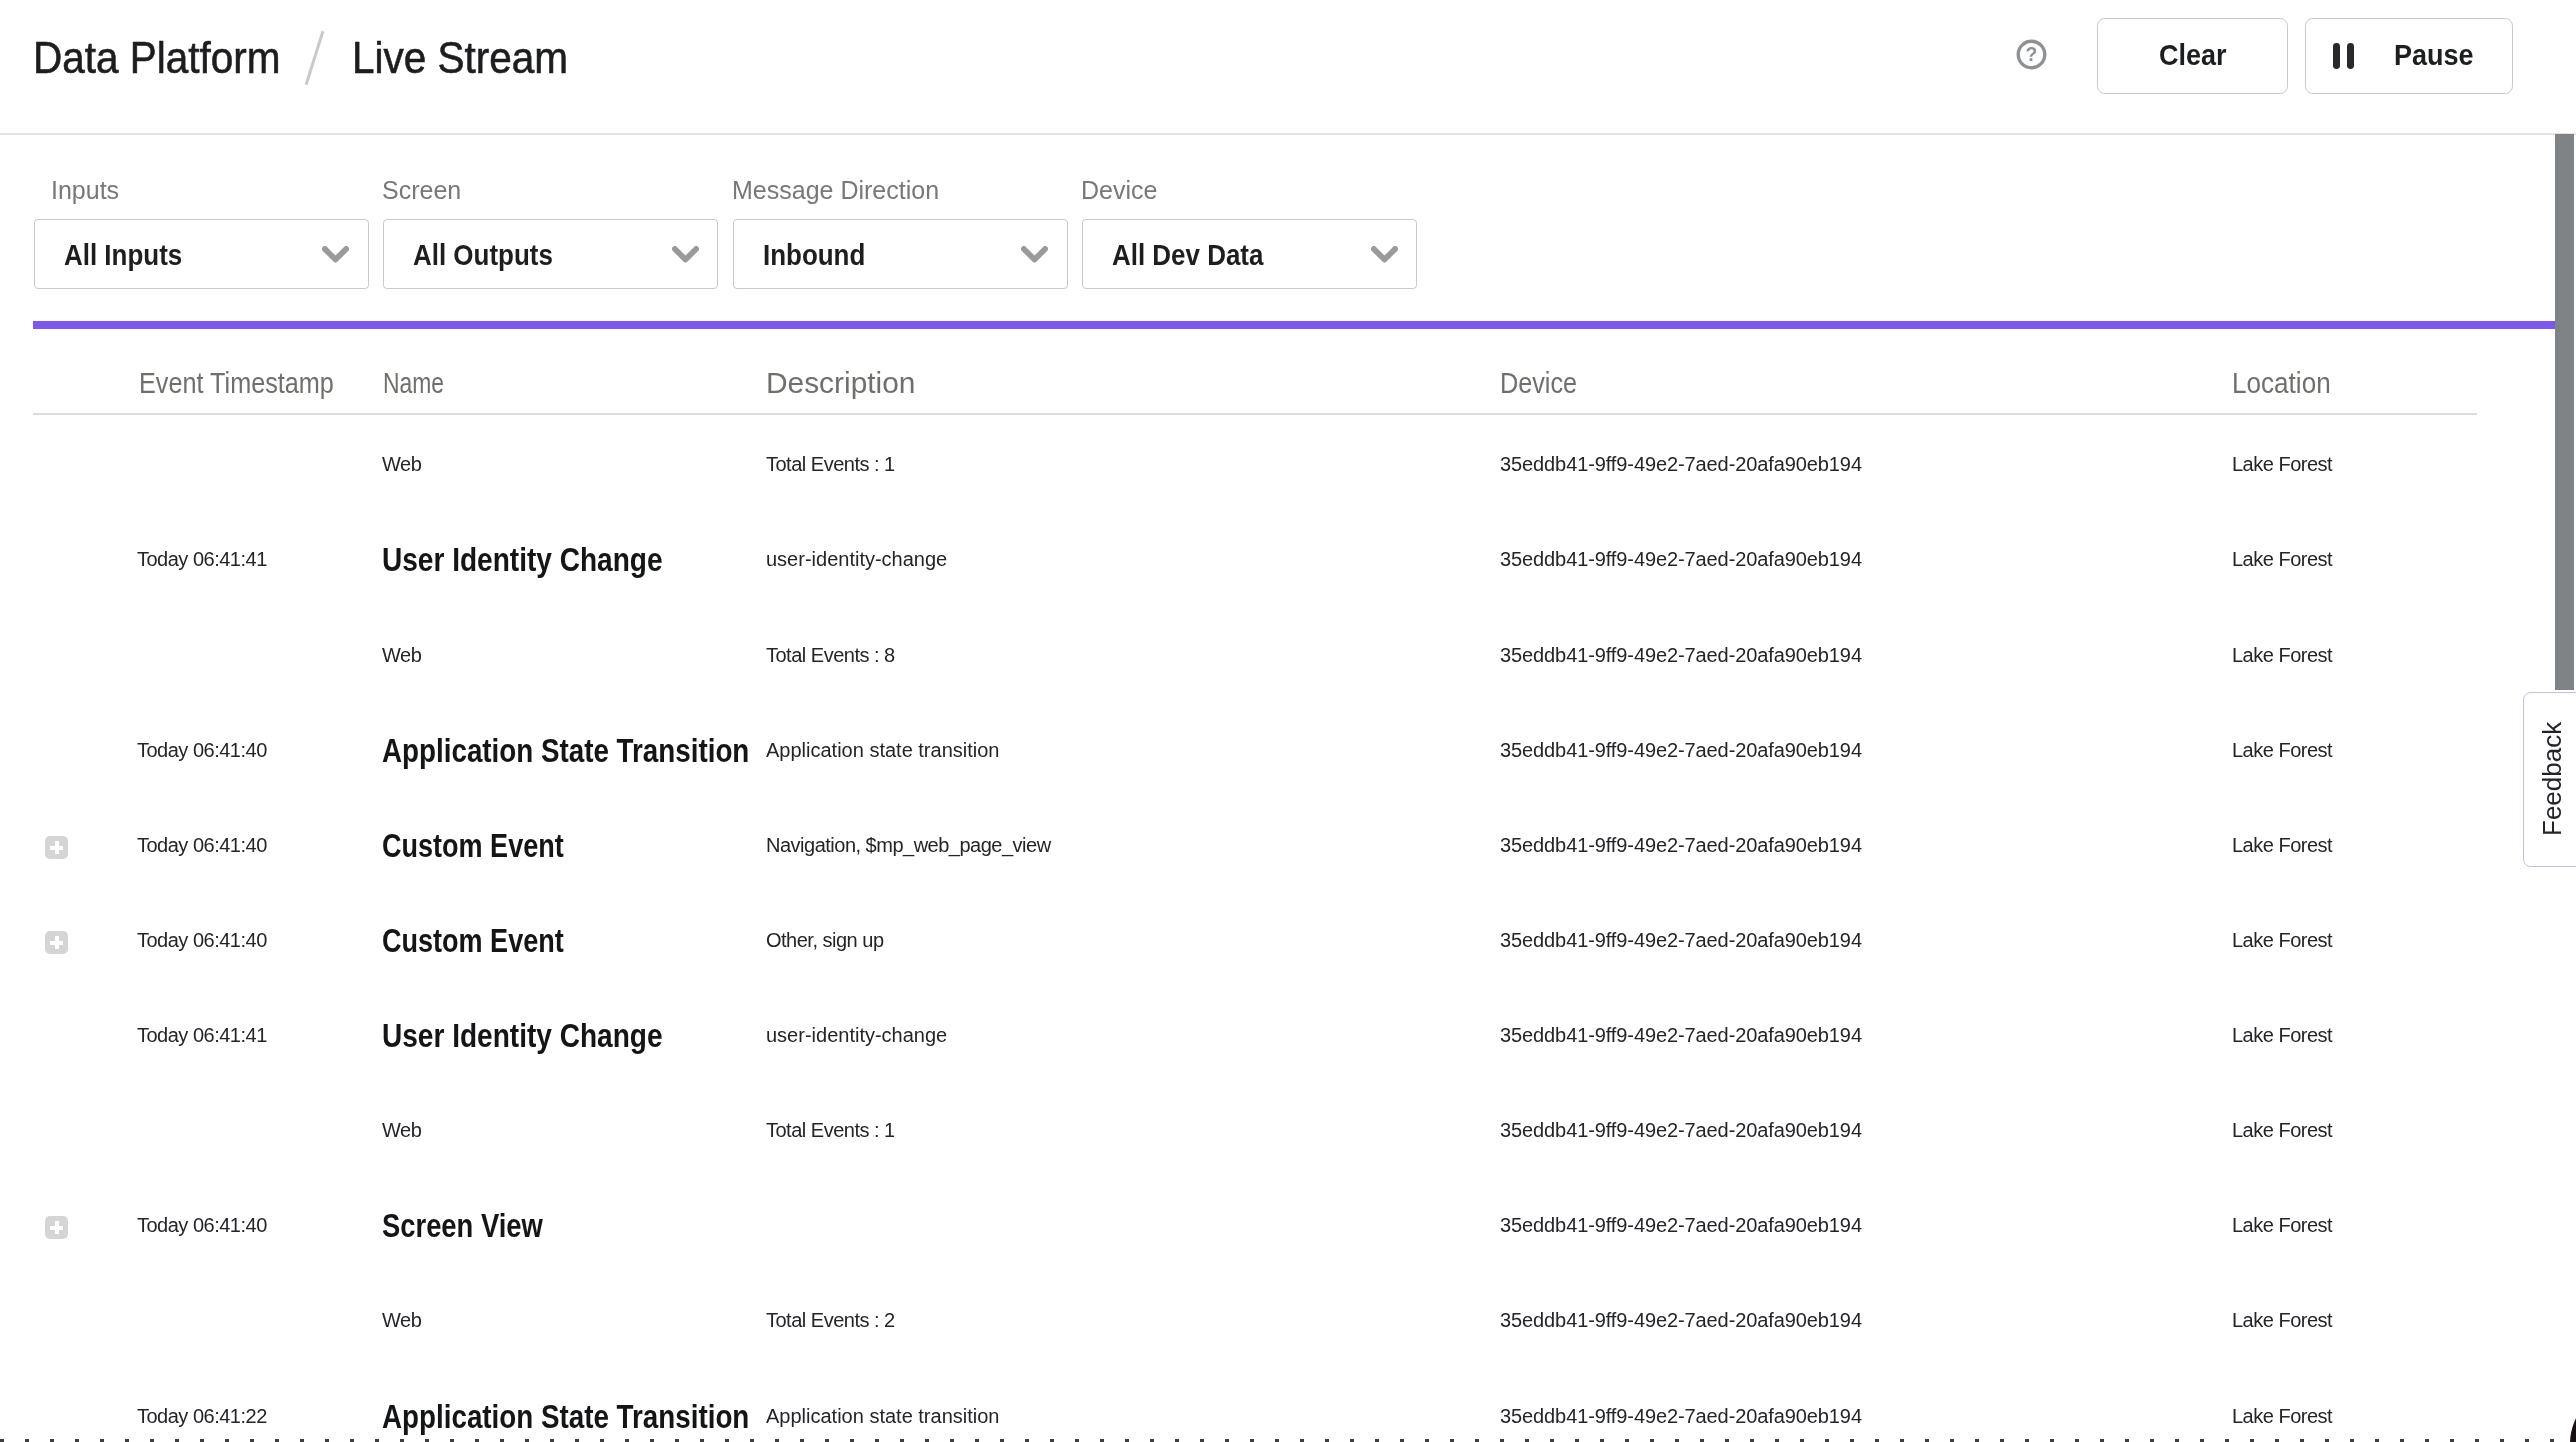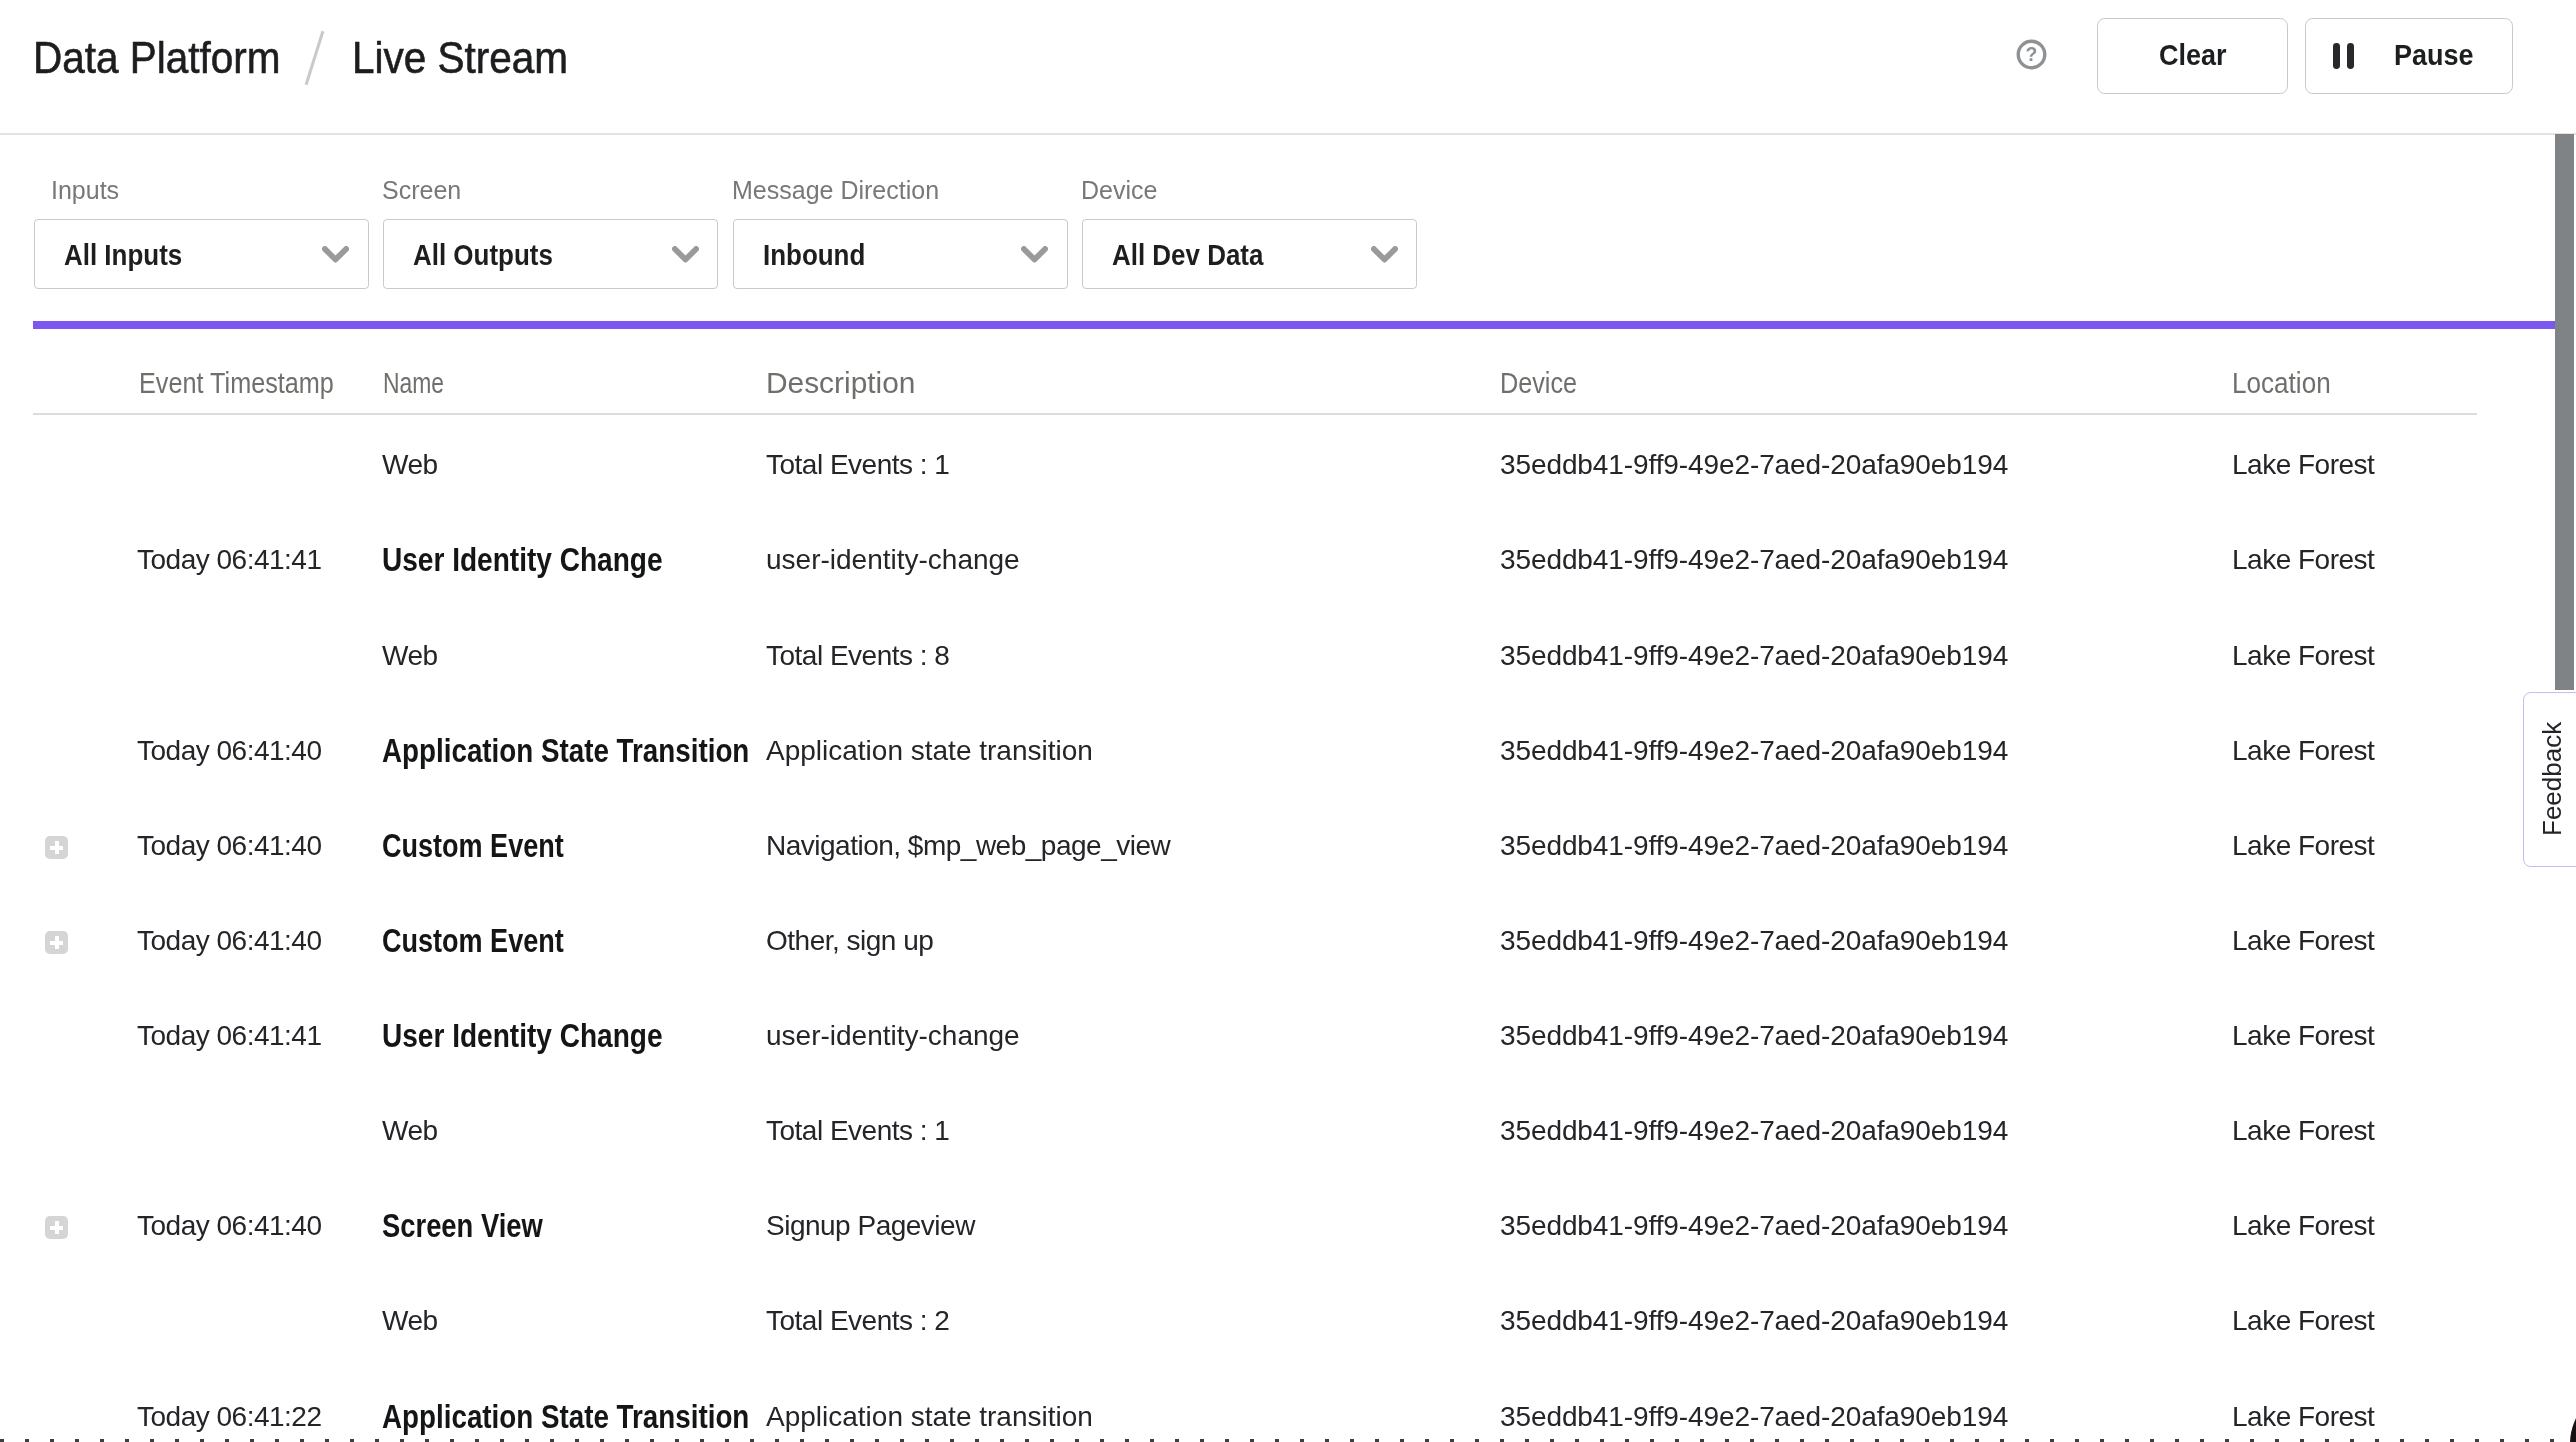--- a/index.html
+++ b/index.html
@@ -25,21 +25,21 @@
 
   
   .purple { left:33px; top:321px; width:2522px; height:7.8px; background:#7d58f0; }
 
   
   .th { font-size:29px; color:#706f6b; top:369px; line-height:29px; transform:scaleX(0.87); transform-origin:left center;}
   .thline { left:33px; top:413px; width:2444px; height:1.9px; background:#dcdcda; }
 
   
   .row { position:absolute; left:0; width:2576px; height:95px; }
-  .t { position:absolute; white-space:nowrap; font-size:28px; letter-spacing:-0.5px; color:#232528; line-height:95px; }
+  .t { position:absolute; white-space:nowrap; font-size:20px; letter-spacing:-0.5px; color:#232528; line-height:95px; }
   .id { letter-spacing:-0.1px; }
   .d { letter-spacing:0; }
   .b { font-weight:bold; letter-spacing:0; color:#141517; font-size:34px; transform:scaleX(0.82); transform-origin:left center; }
   .plus { position:absolute; left:45px; top:38px; width:23px; height:23px; border-radius:4.9px; background:#d5d5d5; }
   .plus:before { content:""; position:absolute; left:4.9px; top:9.7px; width:13.6px; height:3.9px; background:#fff; }
   .plus:after  { content:""; position:absolute; left:9.7px; top:4.9px; width:3.9px; height:13.6px; background:#fff; }
 
   
   .scroll { left:2555px; top:134px; width:19.4px; height:556px; background:#7f8385; }
   .fb { left:2523px; top:692px; width:60px; height:175px; background:#fff;
@@ -159,21 +159,20 @@
   <div class="row" style="top:1083px;">
     <span class="t" style="left:382px;">Web</span>
     <span class="t" style="left:766px;">Total Events : 1</span>
     <span class="t id" style="left:1500px;">35eddb41-9ff9-49e2-7aed-20afa90eb194</span>
     <span class="t" style="left:2232px;">Lake Forest</span>
   </div>
   <div class="row" style="top:1178px;">
     <span class="plus"></span>
     <span class="t" style="left:137px;">Today 06:41:40</span>
     <span class="t b" style="left:382px; transform:scaleX(0.805);">Screen View</span>
-    <span class="t" style="left:766px;">Signup Pageview</span>
     <span class="t id" style="left:1500px;">35eddb41-9ff9-49e2-7aed-20afa90eb194</span>
     <span class="t" style="left:2232px;">Lake Forest</span>
   </div>
   <div class="row" style="top:1273px;">
     <span class="t" style="left:382px;">Web</span>
     <span class="t" style="left:766px;">Total Events : 2</span>
     <span class="t id" style="left:1500px;">35eddb41-9ff9-49e2-7aed-20afa90eb194</span>
     <span class="t" style="left:2232px;">Lake Forest</span>
   </div>
   <div class="row" style="top:1369px;">

